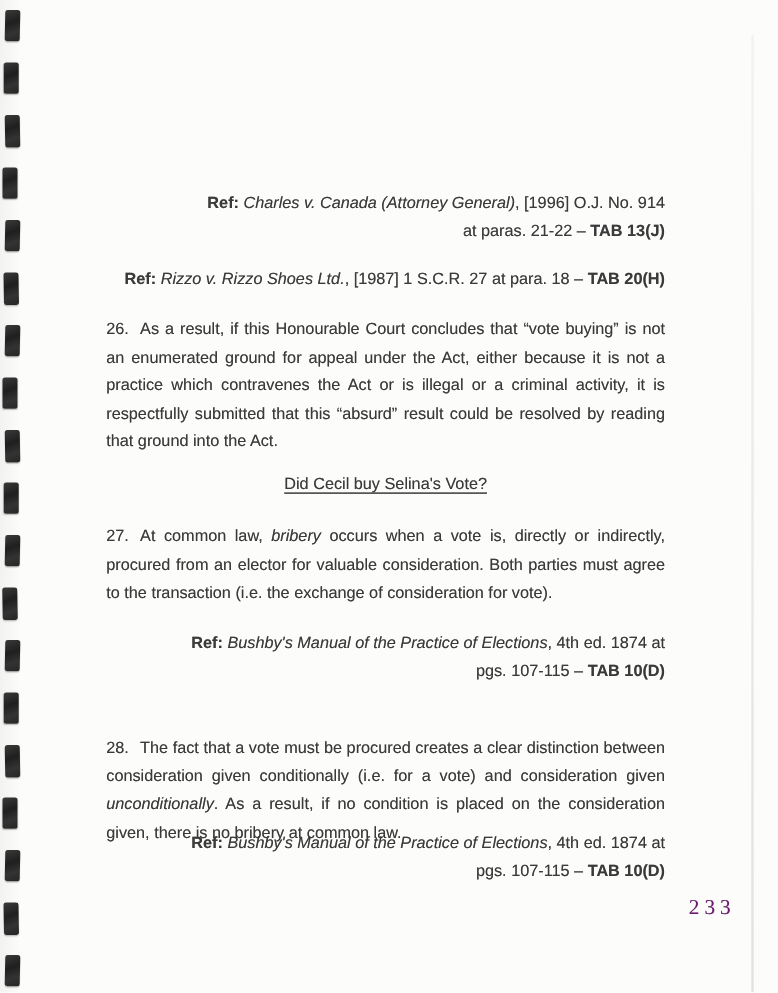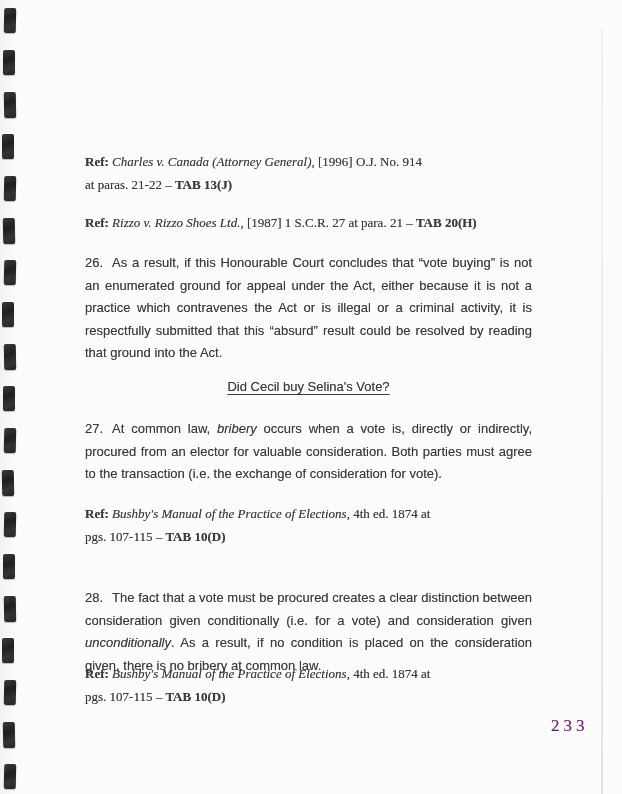--- a/index.html
+++ b/index.html
@@ -50,22 +50,22 @@
     width: 447px;
     font-size: 13px;
     line-height: 22.5px;
     text-shadow: 0 0 0.5px rgba(58,58,58,0.55);
   }
   .justified {
     text-align: justify;
     text-align-last: left;
   }
   .ref {
+    text-align: right;
     line-height: 23px;
-    font-family: Liberation Serif, serif;
   }
   .quote-block { line-height: 23px; }
   .pnum { margin-right: 9px; }
   .b { font-weight: bold; }
   .i { font-style: italic; }
   .heading-block {
     text-align: center;
   }
   .heading-block span {
     text-decoration: underline;
@@ -121,21 +121,21 @@
 
   <div class="page-edge-line"></div>
 
 
   <div id="ref-charles" class="block ref">
     <div><span class="b">Ref: </span><span class="i">Charles v. Canada (Attorney General)</span><span>, [1996] O.J. No. 914</span></div>
     <div><span>at paras. 21-22 – </span><span class="b">TAB 13(J)</span></div>
   </div>
 
   <div id="ref-rizzo" class="block ref">
-    <div><span class="b">Ref: </span><span class="i">Rizzo v. Rizzo Shoes Ltd.</span><span>, [1987] 1 S.C.R. 27 at para. 21 – </span><span class="b">TAB 20(H)</span></div>
+    <div><span class="b">Ref: </span><span class="i">Rizzo v. Rizzo Shoes Ltd.</span><span>, [1987] 1 S.C.R. 27 at para. 18 – </span><span class="b">TAB 20(H)</span></div>
   </div>
 
   <div id="para-26" class="block justified">
     <span class="pnum">26.</span><span><span>As a result, if this Honourable Court concludes that “vote buying” is not an enumerated ground for appeal under the Act, either because it is not a practice which contravenes the Act or is illegal or a criminal activity, it is respectfully submitted that this “absurd” result could be resolved by reading that ground into the Act.</span></span>
   </div>
 
   <div id="heading" class="block heading-block">
     <span>Did Cecil buy Selina's Vote?</span>
   </div>
 

